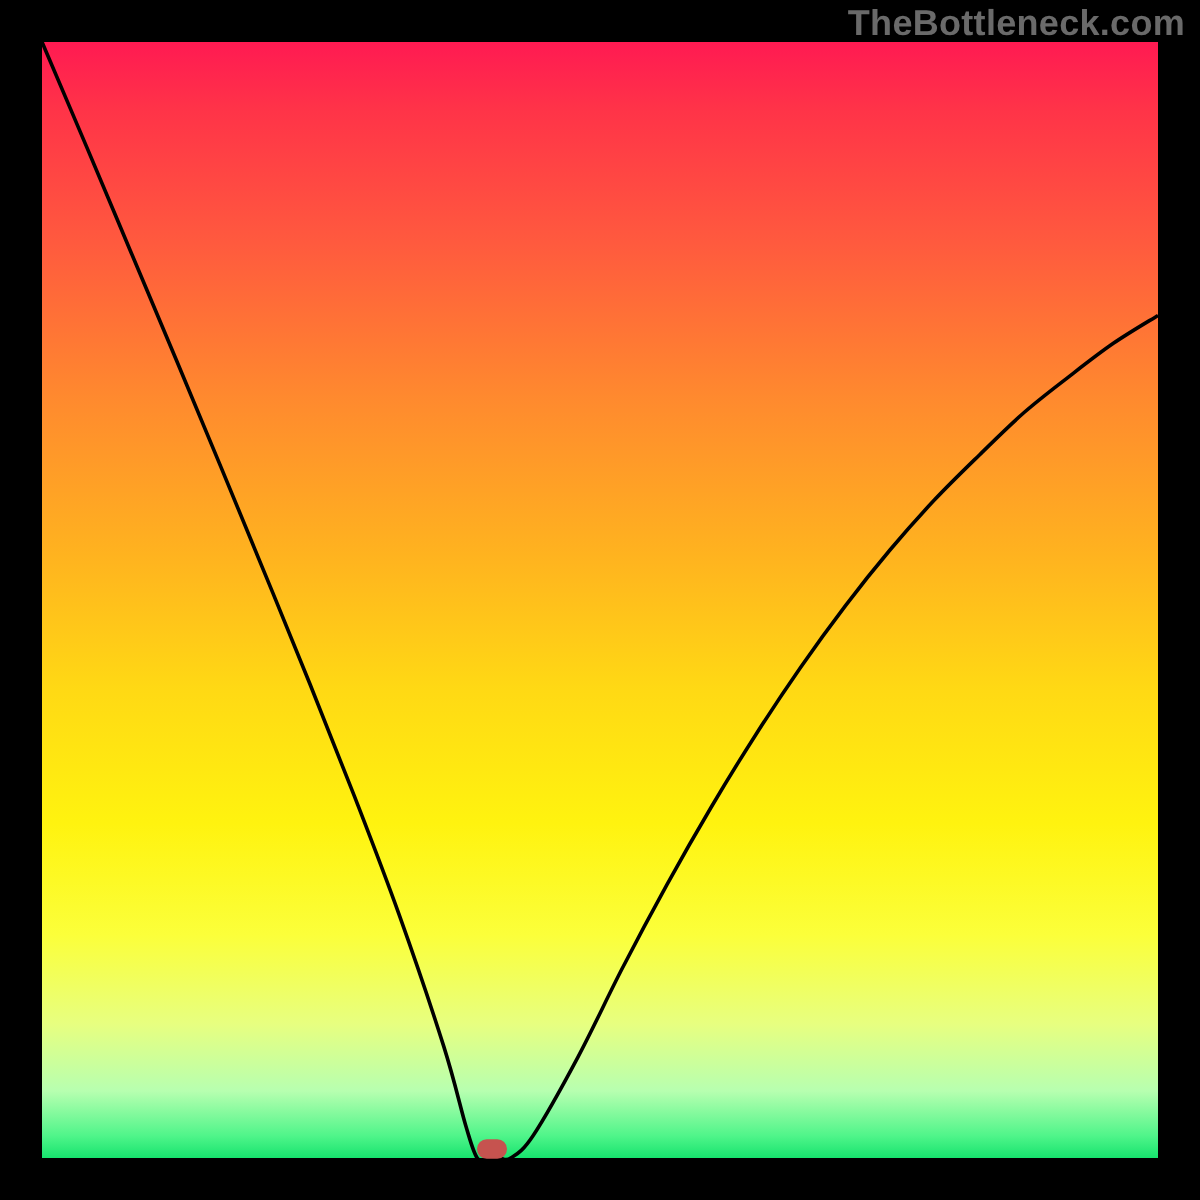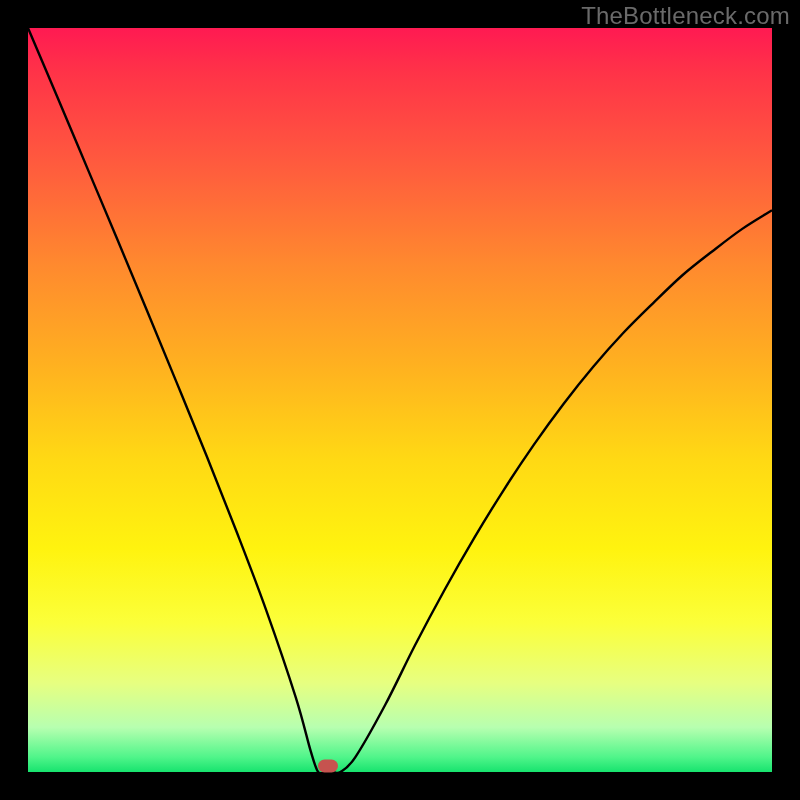--- a/index.html
+++ b/index.html
@@ -16,21 +16,21 @@
     width: 800px;
     height: 800px;
     background: #000;
   }
   .watermark {
     position: absolute;
     top: 2px;
     right: 10px;
     color: #6a6a6a;
     font-size: 24px;
-    font-weight: 400;
+    font-weight: 700;
     letter-spacing: 0.2px;
     z-index: 10;
   }
   .plot {
     position: absolute;
     left: 28px;
     top: 28px;
     width: 744px;
     height: 744px;
     background: linear-gradient(to bottom,

